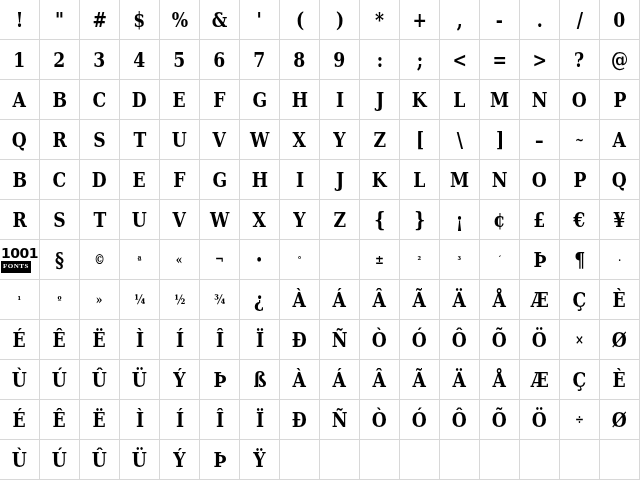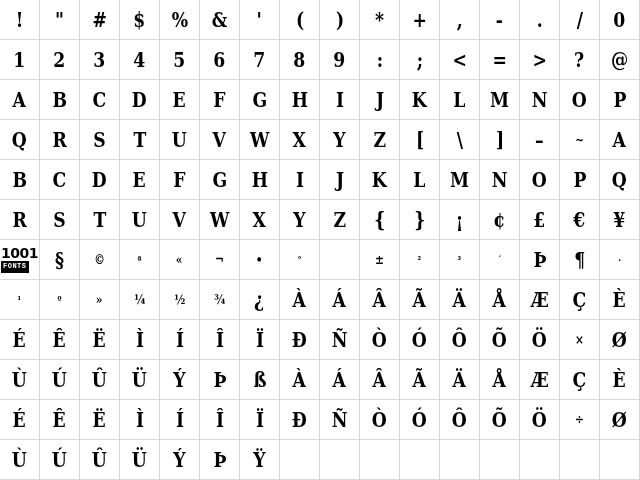--- a/index.html
+++ b/index.html
@@ -65,21 +65,21 @@
   }
   .logo-top {
     font-family: "DejaVu Sans", sans-serif;
     font-size: 14px;
     font-weight: 700;
     color: #000000;
     letter-spacing: -0.5px;
     line-height: 1;
   }
   .logo-bottom {
-    font-family: Liberation Mono, monospace;
+    font-family: Liberation Serif, serif;
     font-size: 7px;
     font-weight: 700;
     color: #ffffff;
     background: #000000;
     letter-spacing: 0.5px;
     line-height: 1.3;
     padding: 1px 2px 1px 2px;
     margin-top: 1px;
   }
 </style>

